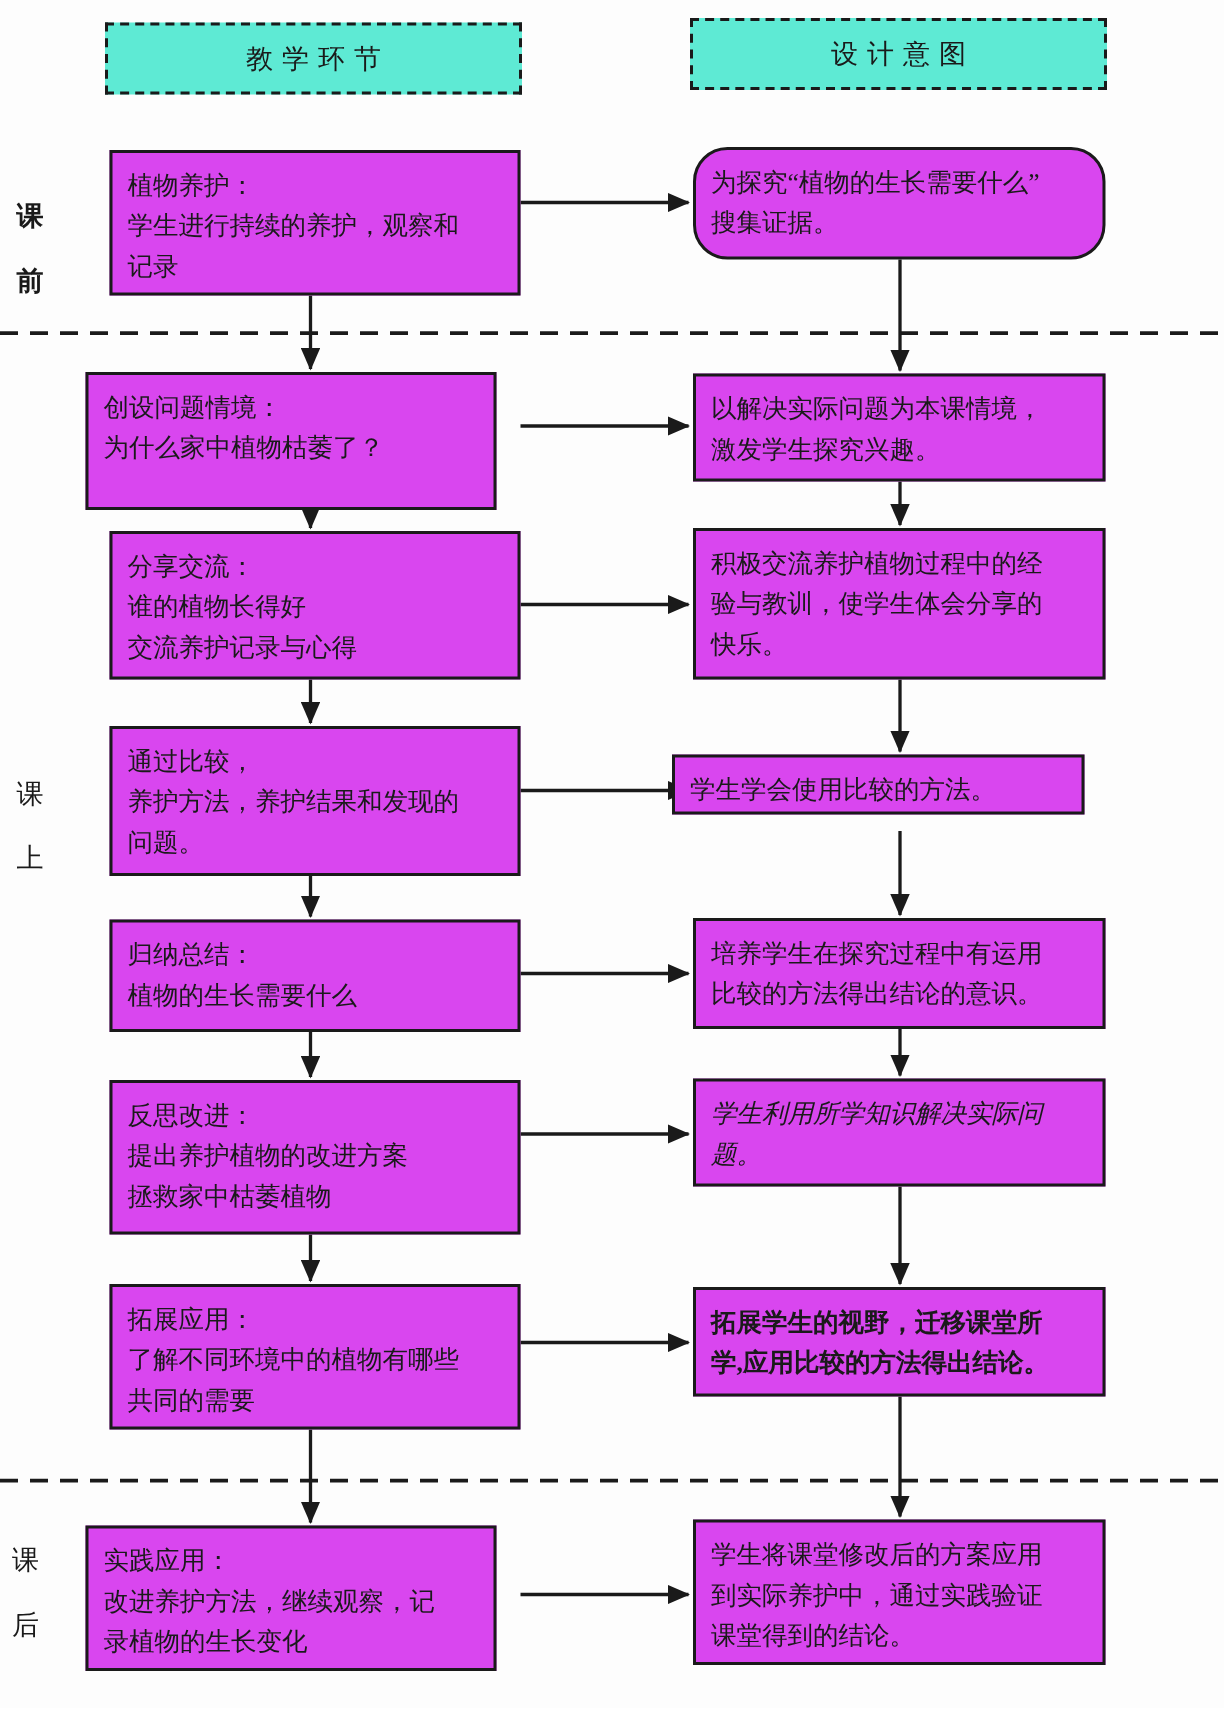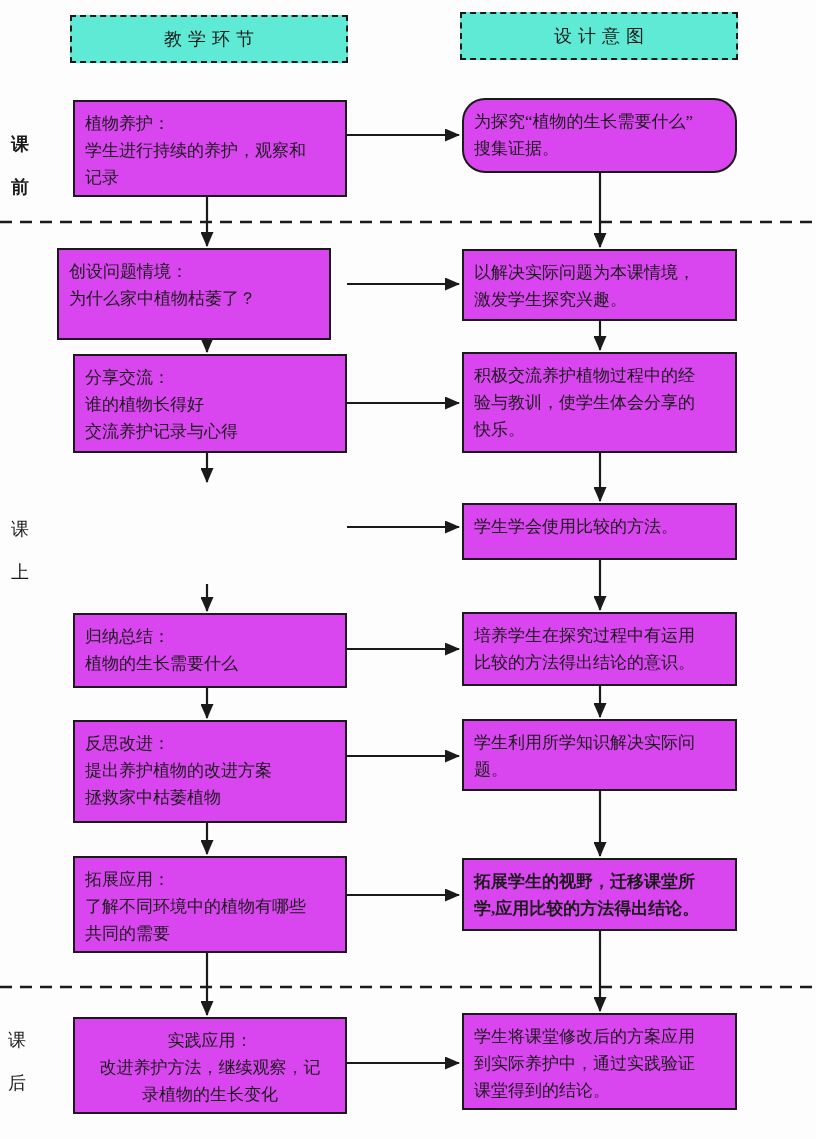--- a/index.html
+++ b/index.html
@@ -75,43 +75,46 @@
   <div class="phase" style="left:3px; top:1019px;">课后</div>
 
   <div class="box" style="left:73px; top:100px;  width:274px; height:97px;">植物养护：
 学生进行持续的养护，观察和
 记录</div>
   <div class="box" style="left:57px; top:248px;  width:274px; height:92px;">创设问题情境：
 为什么家中植物枯萎了？</div>
   <div class="box" style="left:73px; top:354px;  width:274px; height:99px;">分享交流：
 谁的植物长得好
 交流养护记录与心得</div>
+  <div class="box" style="left:73px; top:484px;  width:274px; height:100px;">通过比较，
+养护方法，养护结果和发现的
+问题。</div>
   <div class="box" style="left:73px; top:613px;  width:274px; height:75px;">归纳总结：
 植物的生长需要什么</div>
   <div class="box" style="left:73px; top:720px;  width:274px; height:103px;">反思改进：
 提出养护植物的改进方案
 拯救家中枯萎植物</div>
   <div class="box" style="left:73px; top:856px;  width:274px; height:97px;">拓展应用：
 了解不同环境中的植物有哪些
 共同的需要</div>
-  <div class="box" style="left:73px; top:1017px; width:274px; height:97px;text-align:center;">实践应用：
+  <div class="box" style="left:57px; top:1017px; width:274px; height:97px;">实践应用：
 改进养护方法，继续观察，记
 录植物的生长变化</div>
 
   <div class="box" style="left:462px; top:98px;   width:275px; height:75px;border-radius:23px;">为探究“植物的生长需要什么”
 搜集证据。</div>
   <div class="box" style="left:462px; top:249px;  width:275px; height:72px;">以解决实际问题为本课情境，
 激发学生探究兴趣。</div>
   <div class="box" style="left:462px; top:352px;  width:275px; height:101px;">积极交流养护植物过程中的经
 验与教训，使学生体会分享的
 快乐。</div>
-  <div class="box" style="left:462px; top:503px;  width:275px; height:57px;">学生学会使用比较的方法。</div>
+  <div class="box" style="left:448px; top:503px;  width:275px; height:40px;">学生学会使用比较的方法。</div>
   <div class="box" style="left:462px; top:612px;  width:275px; height:74px;">培养学生在探究过程中有运用
 比较的方法得出结论的意识。</div>
-  <div class="box" style="left:462px; top:719px;  width:275px; height:72px;">学生利用所学知识解决实际问
+  <div class="box" style="left:462px; top:719px;  width:275px; height:72px;font-style:italic;">学生利用所学知识解决实际问
 题。</div>
   <div class="box" style="left:462px; top:858px;  width:275px; height:73px;font-weight:bold;">拓展学生的视野，迁移课堂所
 学,应用比较的方法得出结论。</div>
   <div class="box" style="left:462px; top:1013px; width:275px; height:97px;">学生将课堂修改后的方案应用
 到实际养护中，通过实践验证
 课堂得到的结论。</div>
 
 </div>
 
 </body></html>

